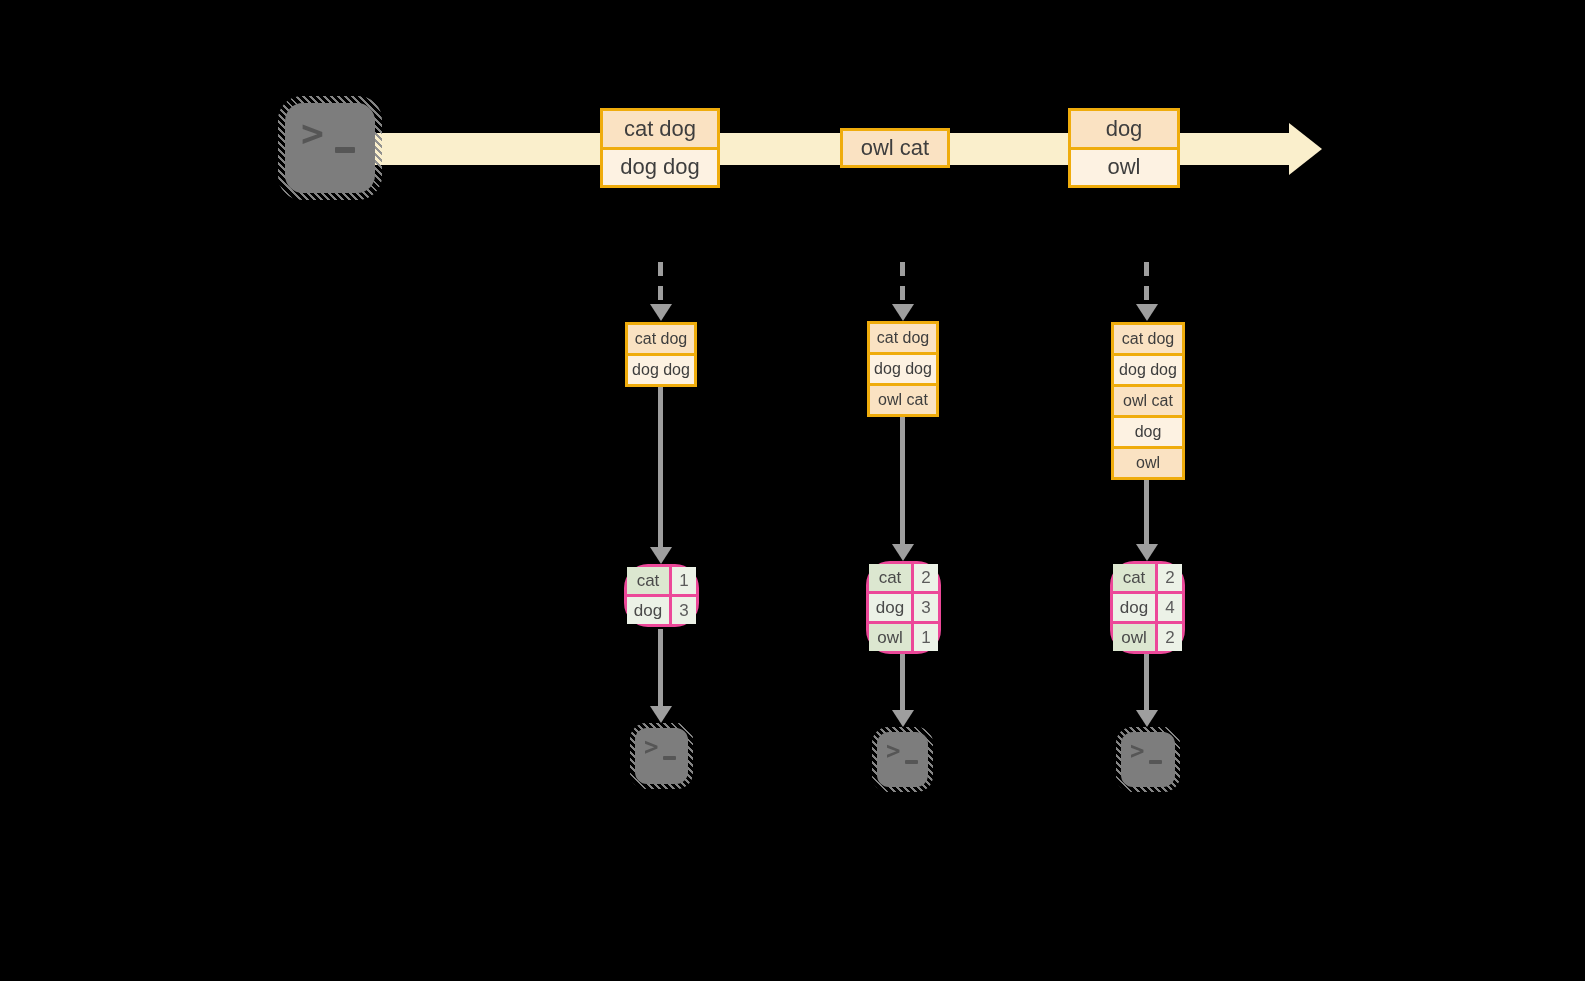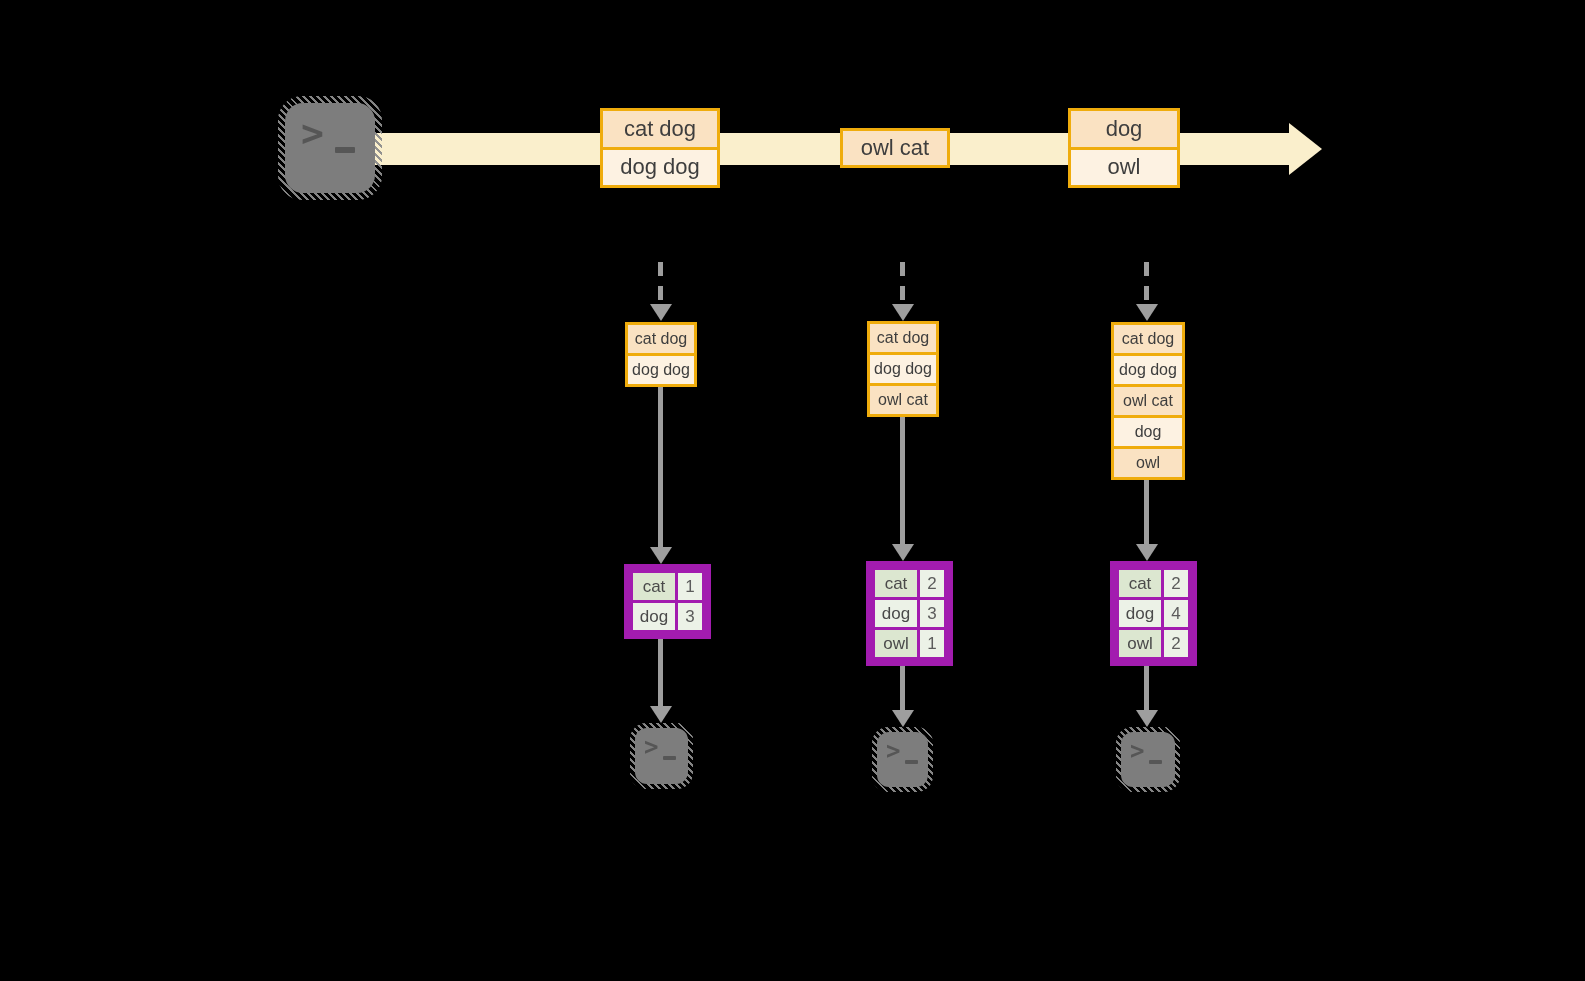--- a/index.html
+++ b/index.html
@@ -42,22 +42,22 @@
   .ahead{position:absolute;width:0;height:0;z-index:3;
          border-left:11px solid transparent;border-right:11px solid transparent;
          border-top:17px solid #9E9E9E;}
 
   
   .banner{position:absolute;left:693px;top:462px;width:430px;height:45px;background:#FFFFFF;z-index:1;
           display:flex;align-items:center;justify-content:center;}
   .banner span{font-size:37px;color:#1F1F1F;letter-spacing:.5px;}
 
   
-  .gtable{position:absolute;background:#a21caf;padding:9px;display:grid;gap:3px;z-index:4;
-          grid-template-columns:42px 24px;grid-auto-rows:27px;}
+  .gtable{position:absolute;background:#ec4899;padding:3px;display:grid;gap:3px;z-index:4;
+          grid-template-columns:42px 24px;grid-auto-rows:27px;border-radius:24px;}
   .cell{display:flex;align-items:center;justify-content:center;background:#ECF2E7;
         font-size:17px;color:#4A4A4A;}
   .cell.num{color:#5C5C5C;}
   .cell.cdark{background:#DCE7D0;}
 </style>
 </head>
 <body>
 
 <div class="canvas">
 

